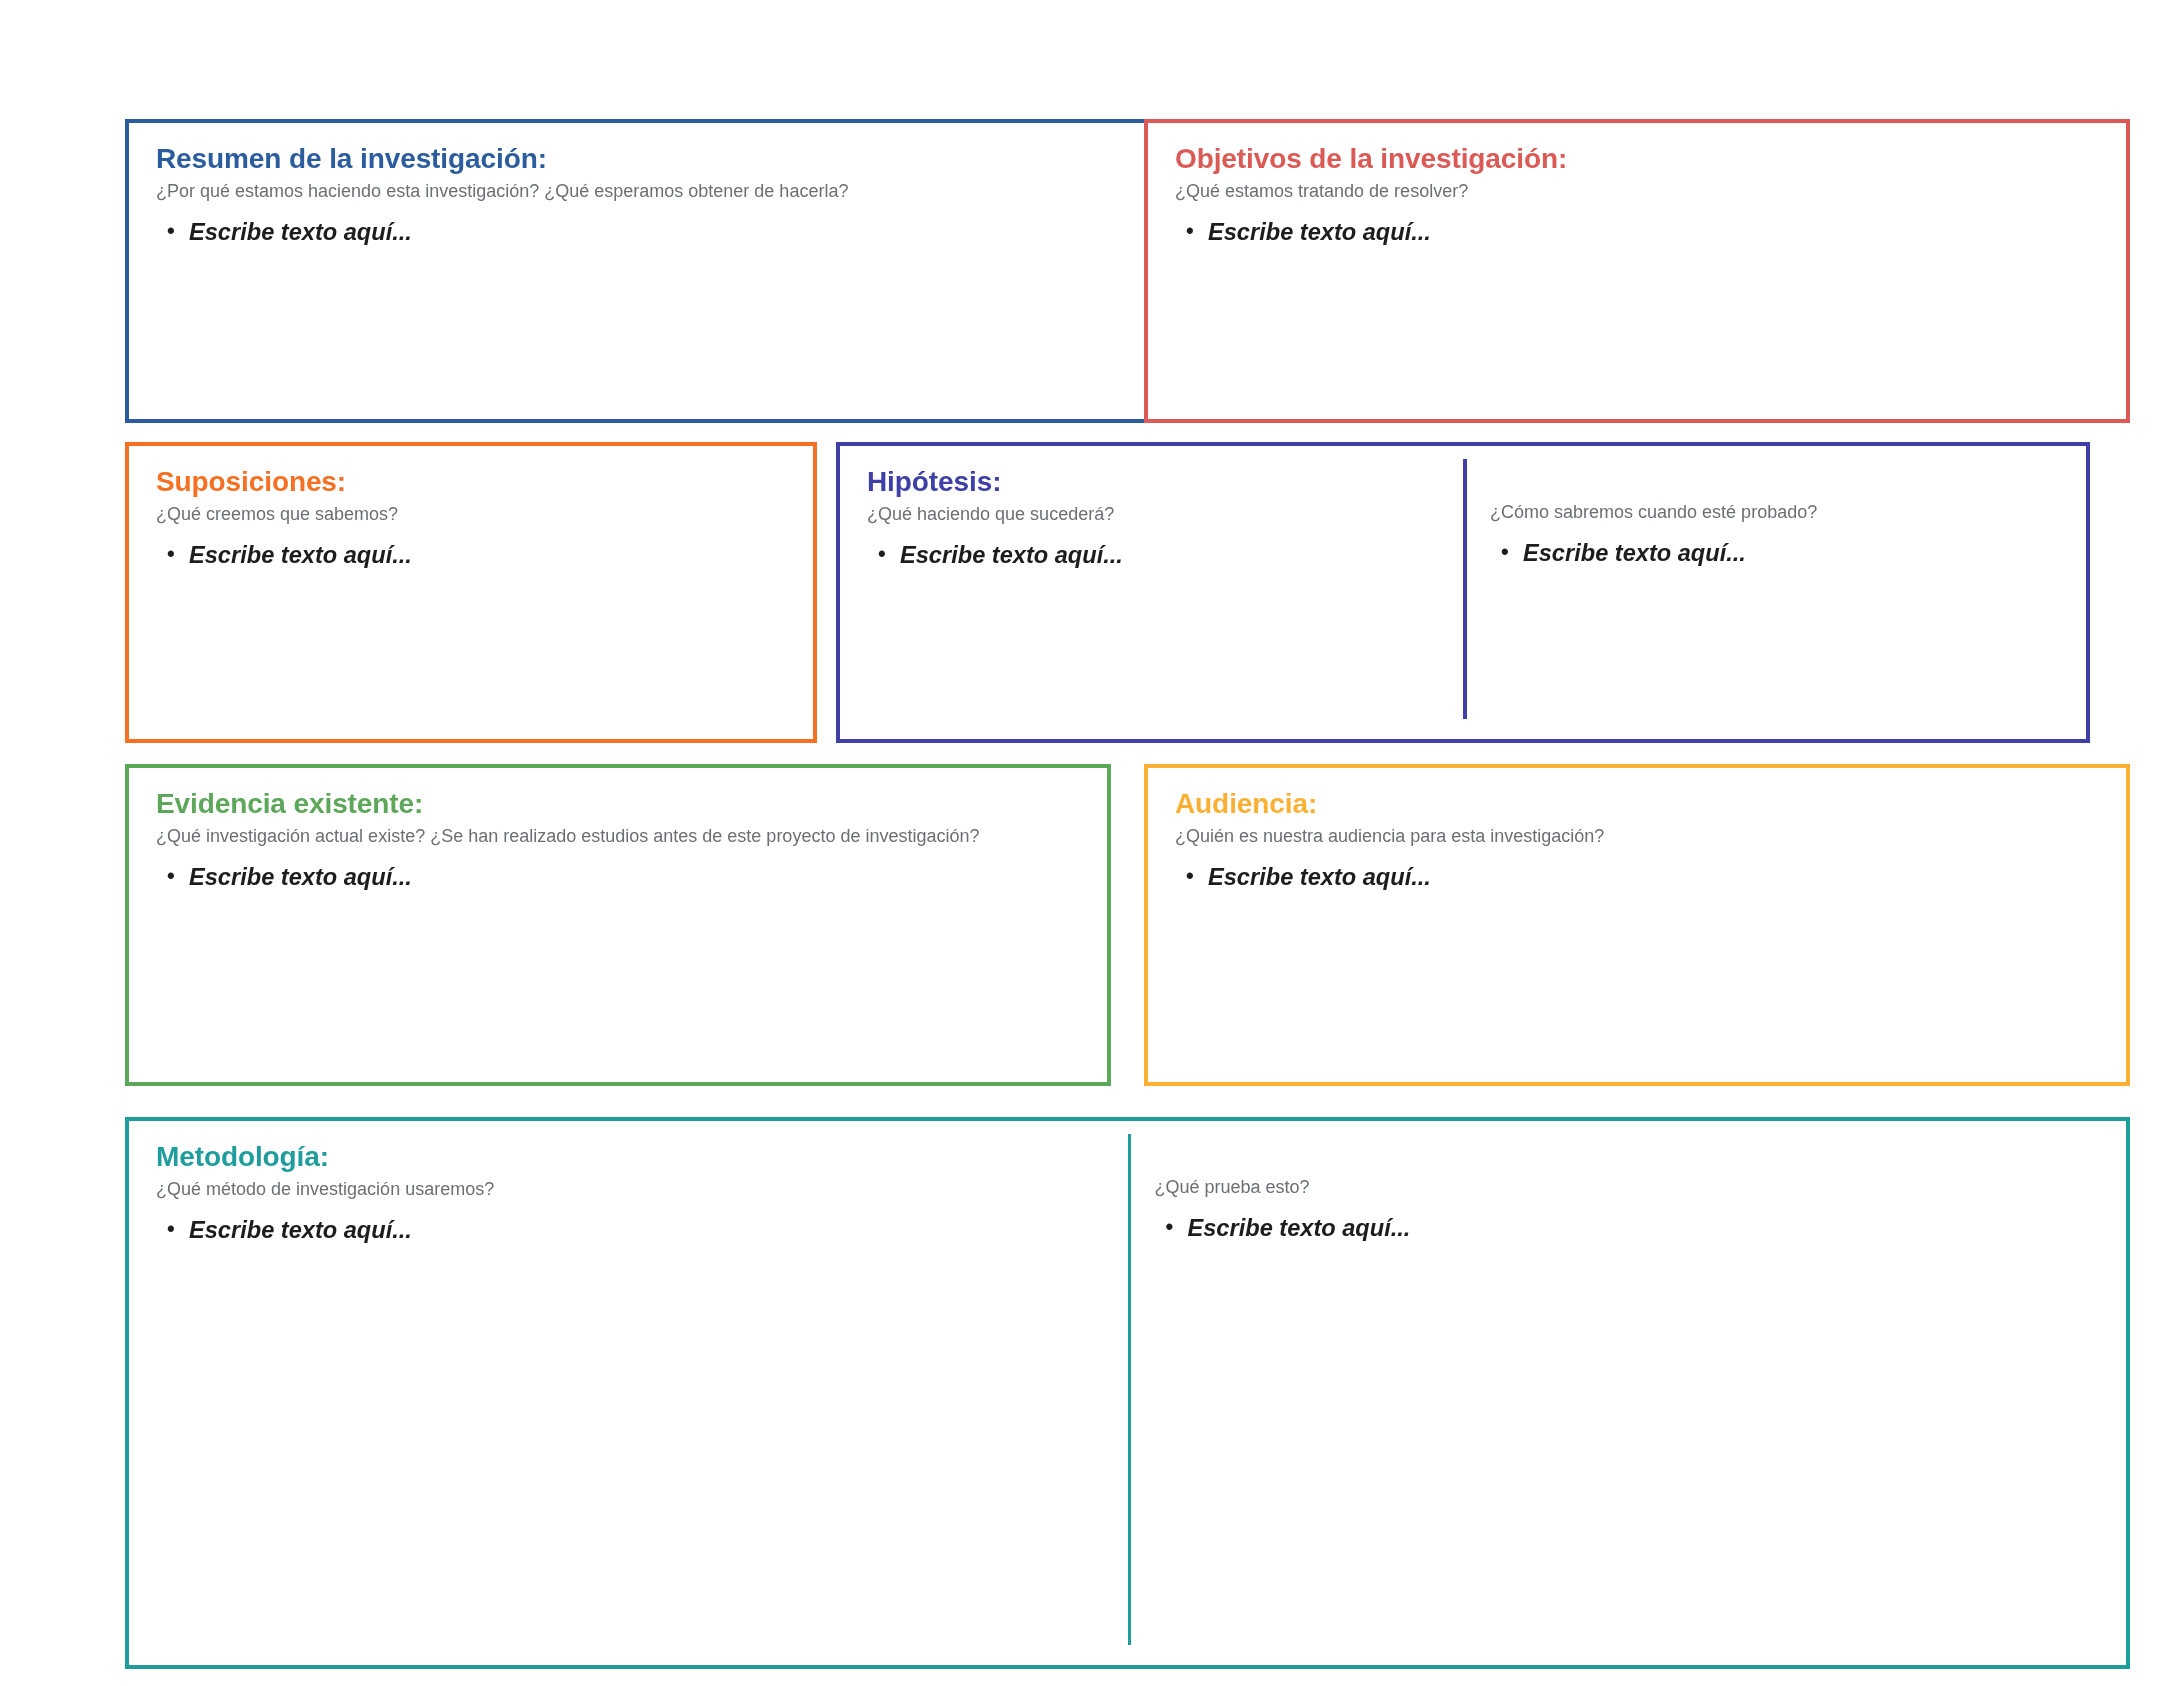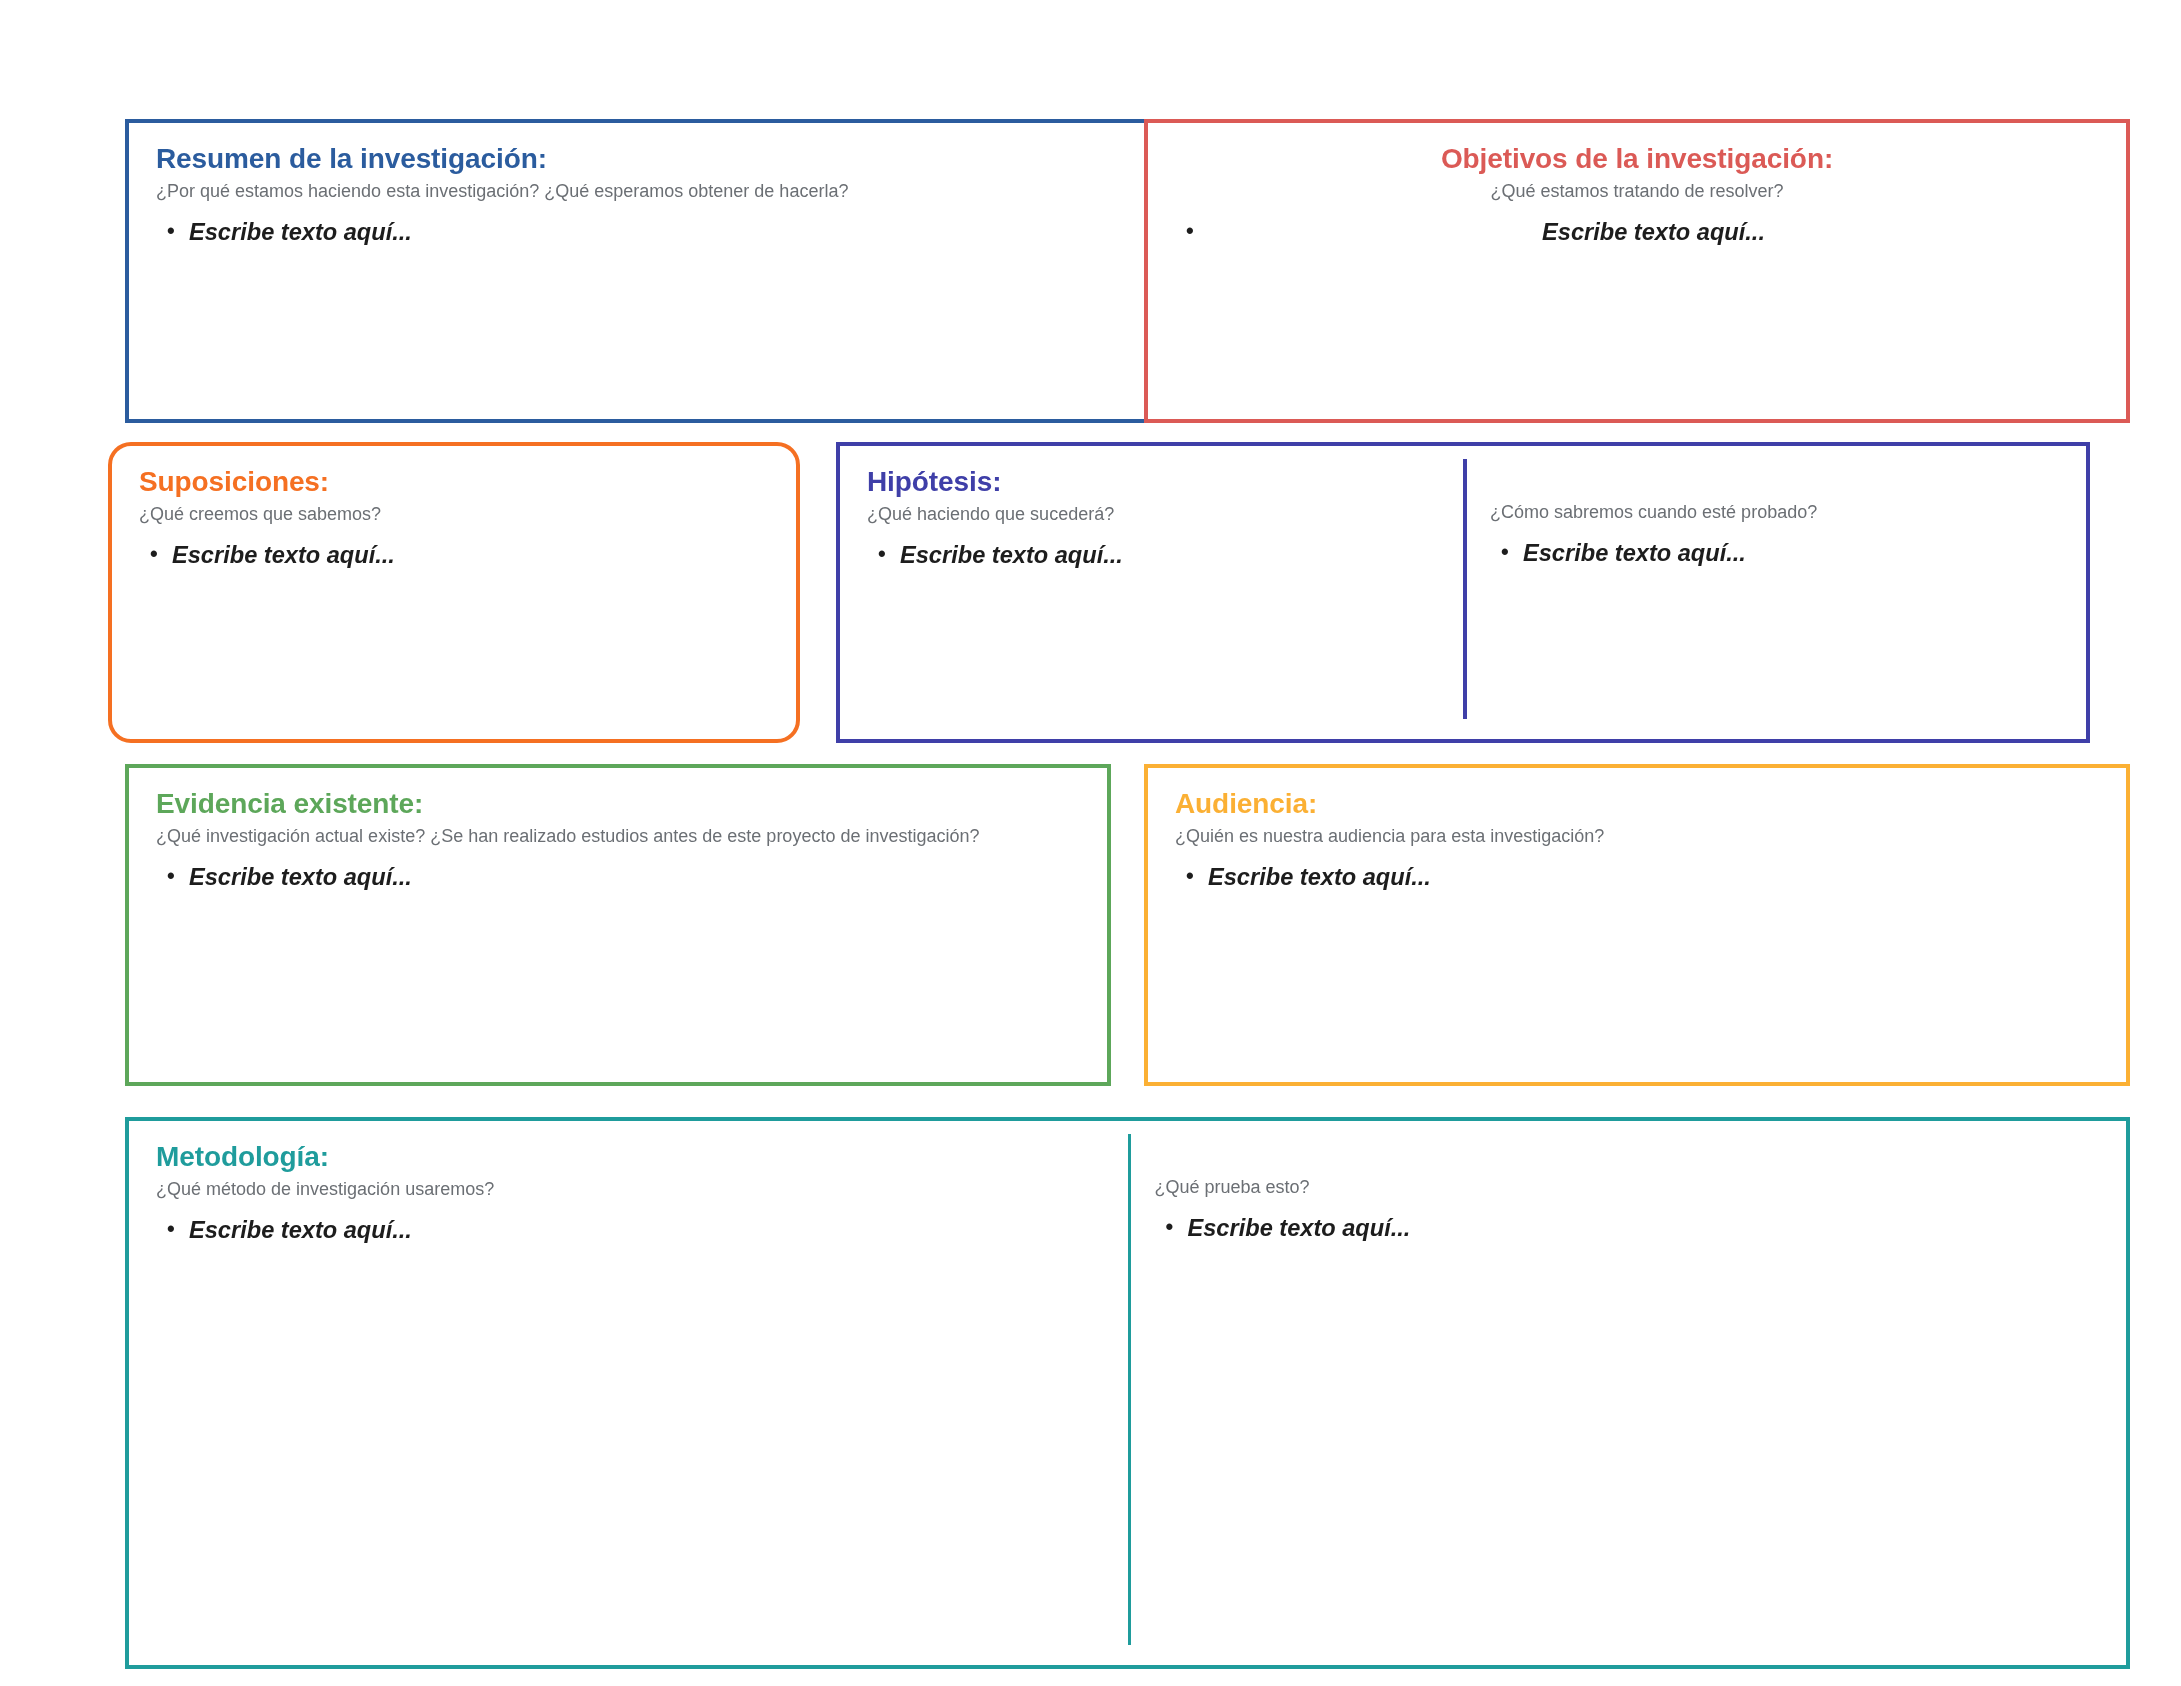--- a/index.html
+++ b/index.html
@@ -94,23 +94,23 @@
     color: #1d1d1d;
   }
 
   
   .col.prompt-only {
     padding-top: 55px;
   }
 
   
   #card-resumen   { left: 125px;  top: 119px;  width: 1170px; height: 304px; }
-  #card-objetivos { left: 1144px; top: 119px;  width: 986px; height: 304px; text-align: center; }
-
-  #card-suposiciones { left: 108px; top: 442px; width: 692px; height: 301px; border-radius: 23px; }
+  #card-objetivos { left: 1144px; top: 119px;  width: 986px; height: 304px; }
+
+  #card-suposiciones { left: 125px; top: 442px; width: 692px; height: 301px; }
   #card-hipotesis    { left: 836px; top: 442px; width: 1254px; height: 301px; }
 
   #card-evidencia { left: 125px;  top: 764px; width: 986px; height: 322px; }
   #card-audiencia { left: 1144px; top: 764px; width: 986px; height: 322px; justify-content: center; }
 
   #card-metodologia { left: 125px; top: 1117px; width: 2005px; height: 552px; }
 </style>
 </head>
 <body>
 

